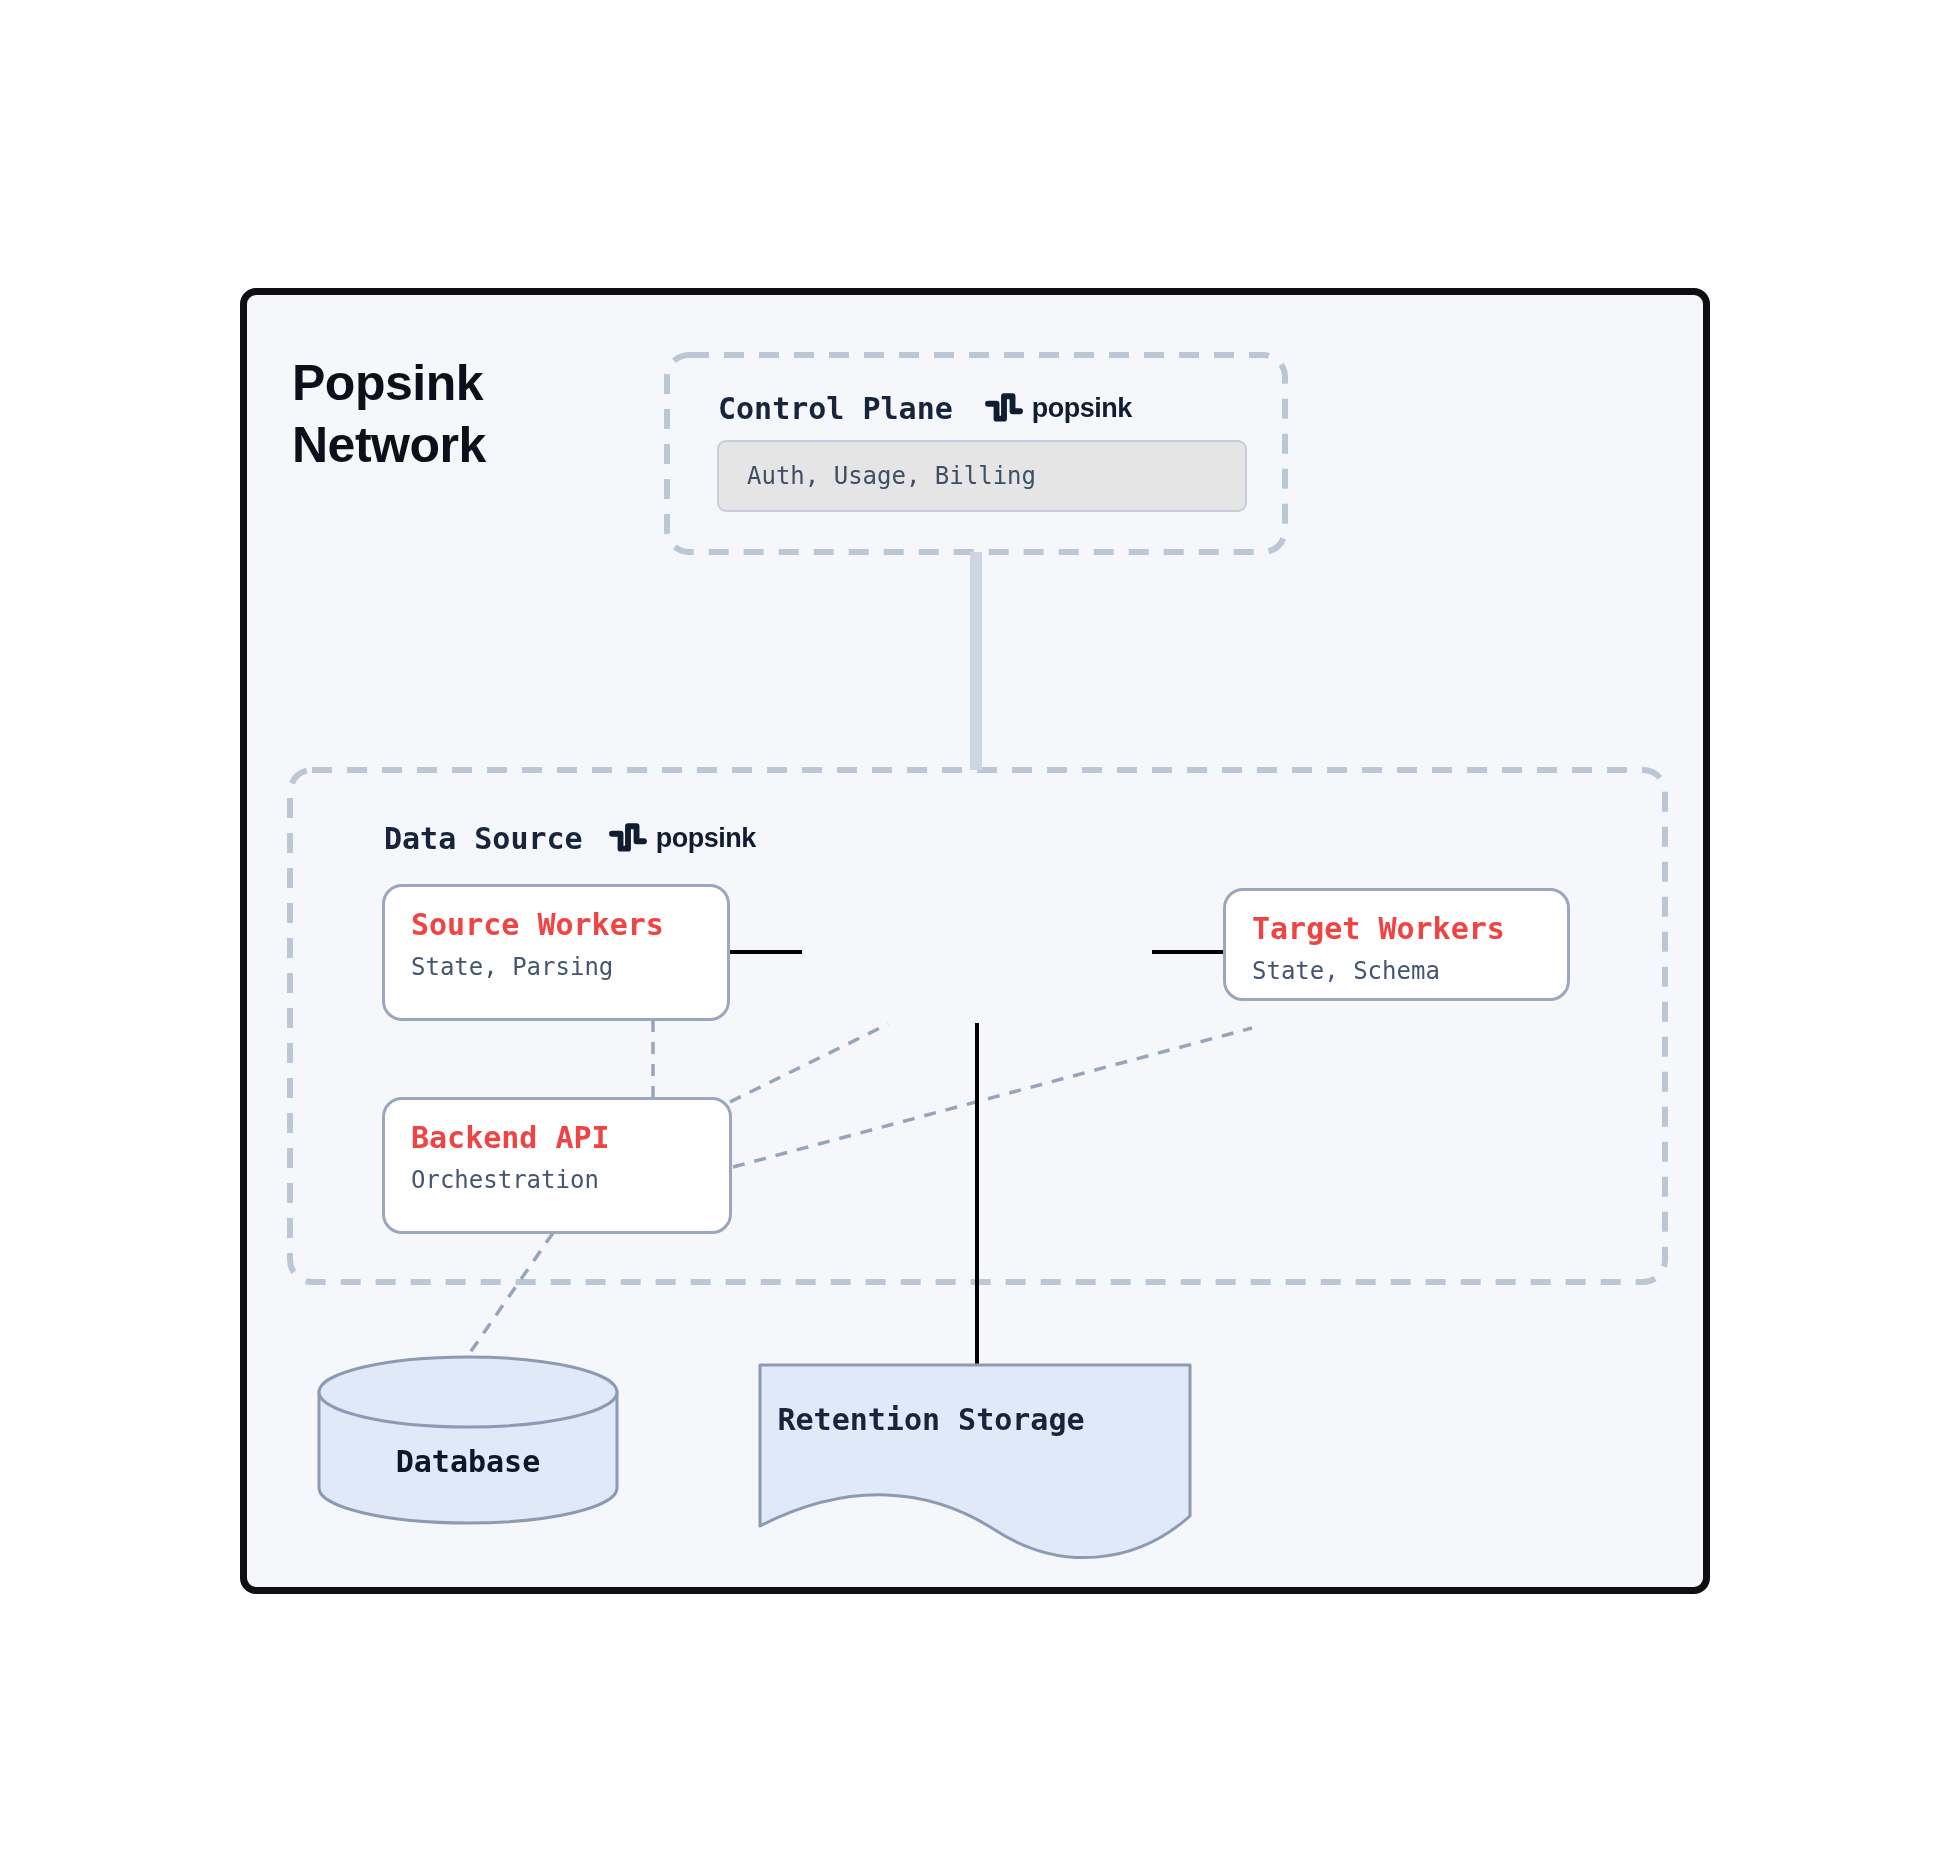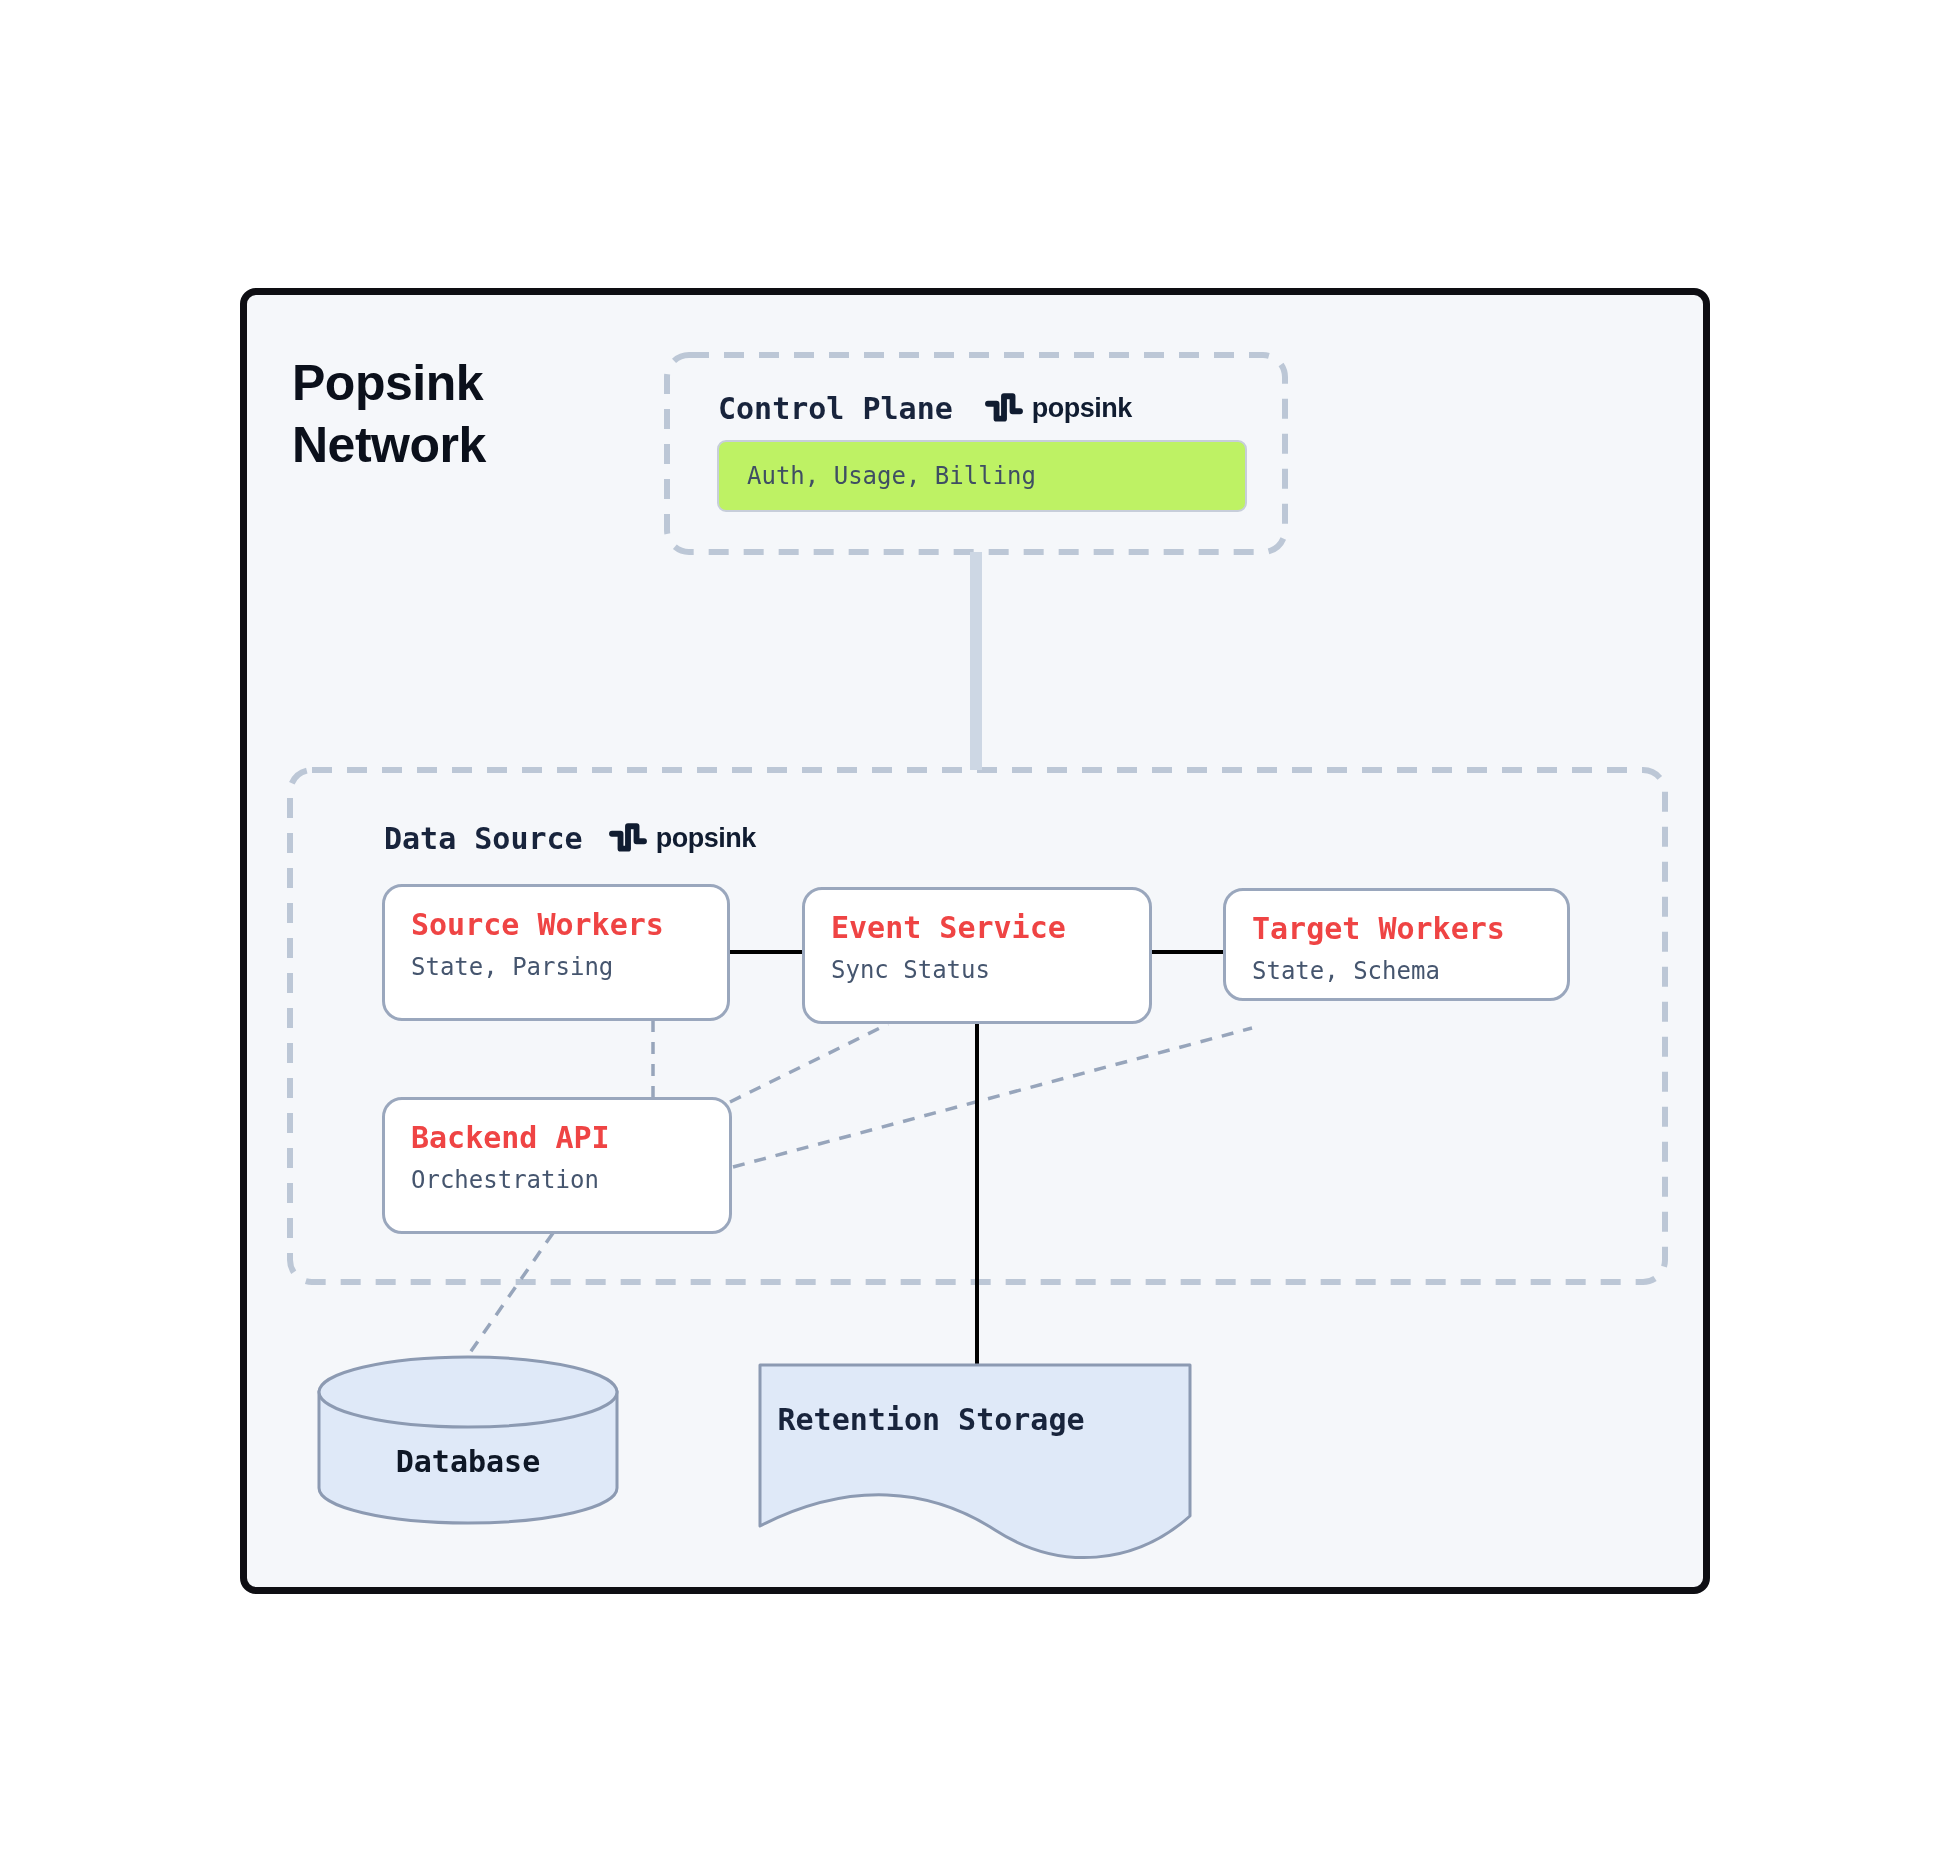--- a/index.html
+++ b/index.html
@@ -23,21 +23,21 @@
   .control-title-row { left:718px; top:386px; gap:30px; }
   .data-title-row { left:384px; top:816px; gap:24px; }
   .panel-title { font-size:30px; font-weight:bold; color:#18243c; white-space:pre; }
   .wordmark { display:inline-flex; align-items:center; gap:7px; }
   .wm-text {
     font-family:"Liberation Sans", sans-serif; font-weight:bold; font-size:27px;
     letter-spacing:-0.5px; color:#101c30;
   }
   .chip {
     position:absolute; left:717px; top:440px; width:530px; height:72px;
-    box-sizing:border-box; background:#bef264; border:2px solid #c7ceda;
+    box-sizing:border-box; background:#e5e5e5; border:2px solid #c7ceda;
     border-radius:9px; display:flex; align-items:center; padding-left:28px;
     font-size:24px; color:#3f4e63; white-space:pre;
   }
   .node {
     position:absolute; box-sizing:border-box; background:#ffffff;
     border:3px solid #9aa7bd; border-radius:20px; padding:16px 26px 0 26px;
   }
   .node-title { font-size:30px; font-weight:bold; color:#ef4444; line-height:44px; white-space:pre; }
   .node-sub   { font-size:24px; color:#45556e; line-height:40px; white-space:pre; }
   .node-source-workers { left:382px;  top:884px;  width:348px; height:137px; }
@@ -110,24 +110,20 @@
       </svg>
       <span class="wm-text">popsink</span>
     </span>
   </div>
 
   <div class="node node-source-workers">
     <div class="node-title">Source Workers</div>
     <div class="node-sub">State, Parsing</div>
   </div>
 
-  <div class="node node-event-service">
-    <div class="node-title">Event Service</div>
-    <div class="node-sub">Sync Status</div>
-  </div>
 
   <div class="node node-target-workers">
     <div class="node-title">Target Workers</div>
     <div class="node-sub">State, Schema</div>
   </div>
 
   <div class="node node-backend-api">
     <div class="node-title">Backend API</div>
     <div class="node-sub">Orchestration</div>
   </div>

